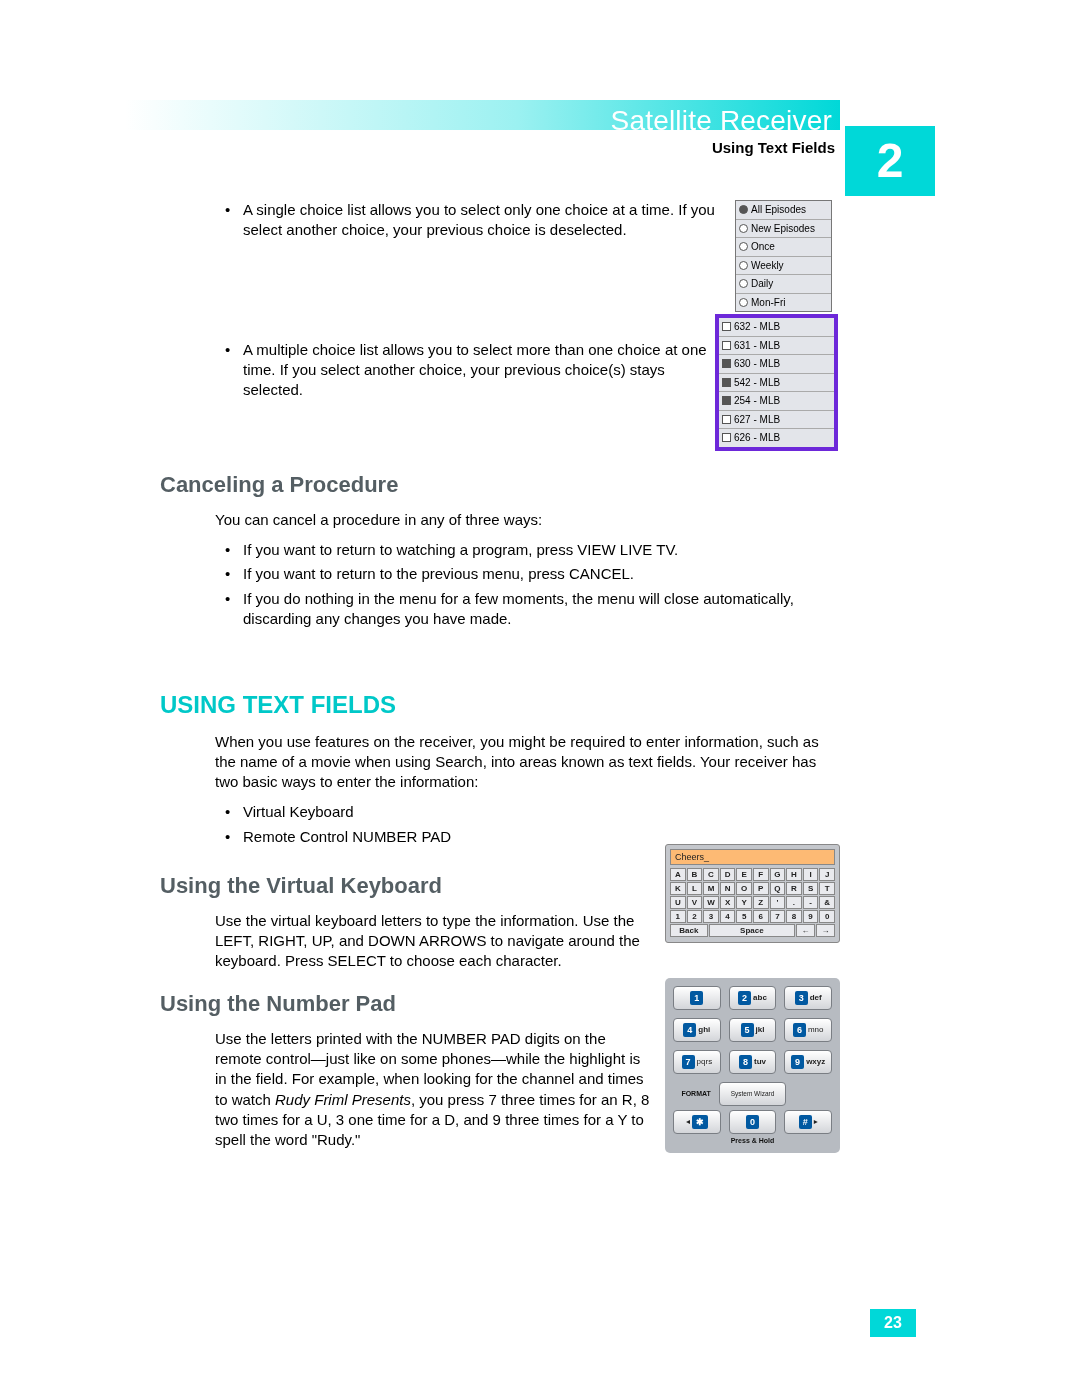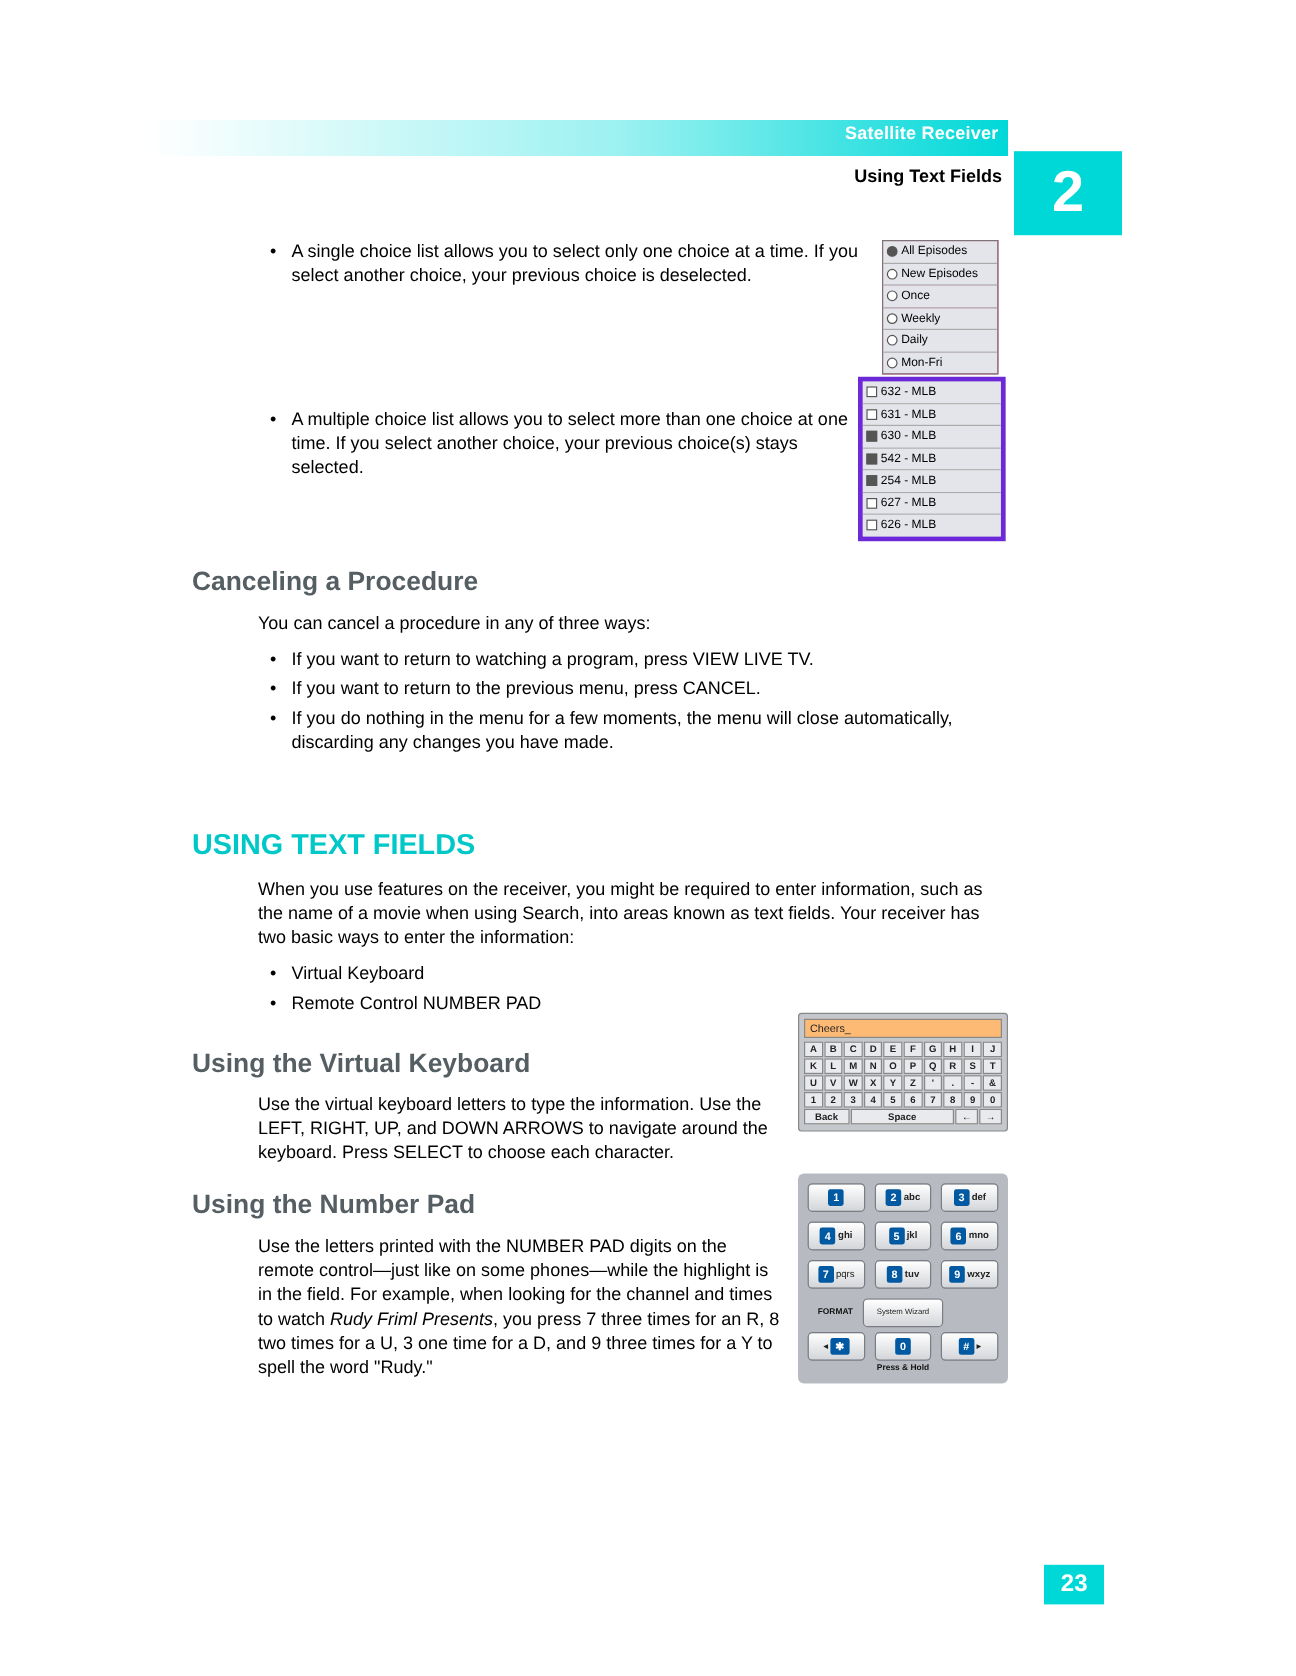--- a/index.html
+++ b/index.html
@@ -30,22 +30,22 @@
   .header-gradient {
     flex: 1;
     height: 100%;
     background: linear-gradient(to left, #00d8d8 0%, #9bf1f1 45%, #ffffff 100%);
   }
   .header-title {
     position: absolute;
     right: 8px;
     top: 2px;
     color: #ffffff;
-    font-weight: 700;
-    font-size: 15px;
+    font-weight: 400;
+    font-size: 28px;
     letter-spacing: 0.2px;
   }
   .header-subtitle {
     position: absolute;
     top: 138px;
     right: 245px;
     font-weight: 700;
     font-size: 15px;
   }
 
@@ -214,21 +214,21 @@
 
   
   .pg-num {
     position: absolute;
     bottom: 60px;
     left: 870px;
     background: #00d8d8;
     color: #fff;
     font-weight: 700;
     padding: 3px 14px;
-    font-size: 20px;
+    font-size: 16px;
   }
 
   .content2 { width: 440px; }
 
   em.ital { font-style: italic; }
 </style>
 </head>
 <body>
 
 <div class="page">
@@ -414,21 +414,21 @@
           <div class="np-btn">
             <span class="num">4</span>
             <span style="font-weight: 700;">ghi</span>
           </div>
           <div class="np-btn">
             <span class="num">5</span>
             <span style="font-weight: 700;">jkl</span>
           </div>
           <div class="np-btn">
             <span class="num">6</span>
-            <span style="font-weight: 700;">mno</span>
+            <span style="font-weight: 400;">mno</span>
           </div>
         </div>
         <div class="np-row">
           <div class="np-btn">
             <span class="num">7</span>
             <span style="font-weight: 400;">pqrs</span>
           </div>
           <div class="np-btn">
             <span class="num">8</span>
             <span style="font-weight: 700;">tuv</span>

